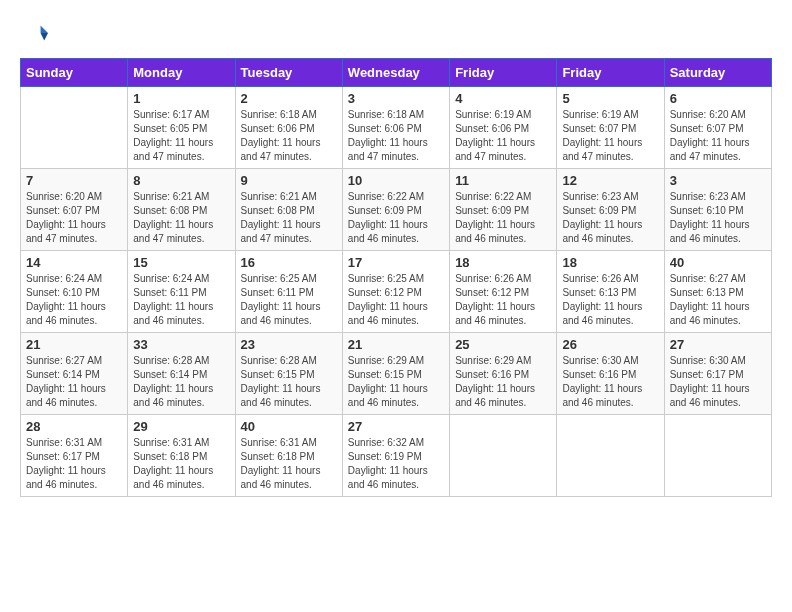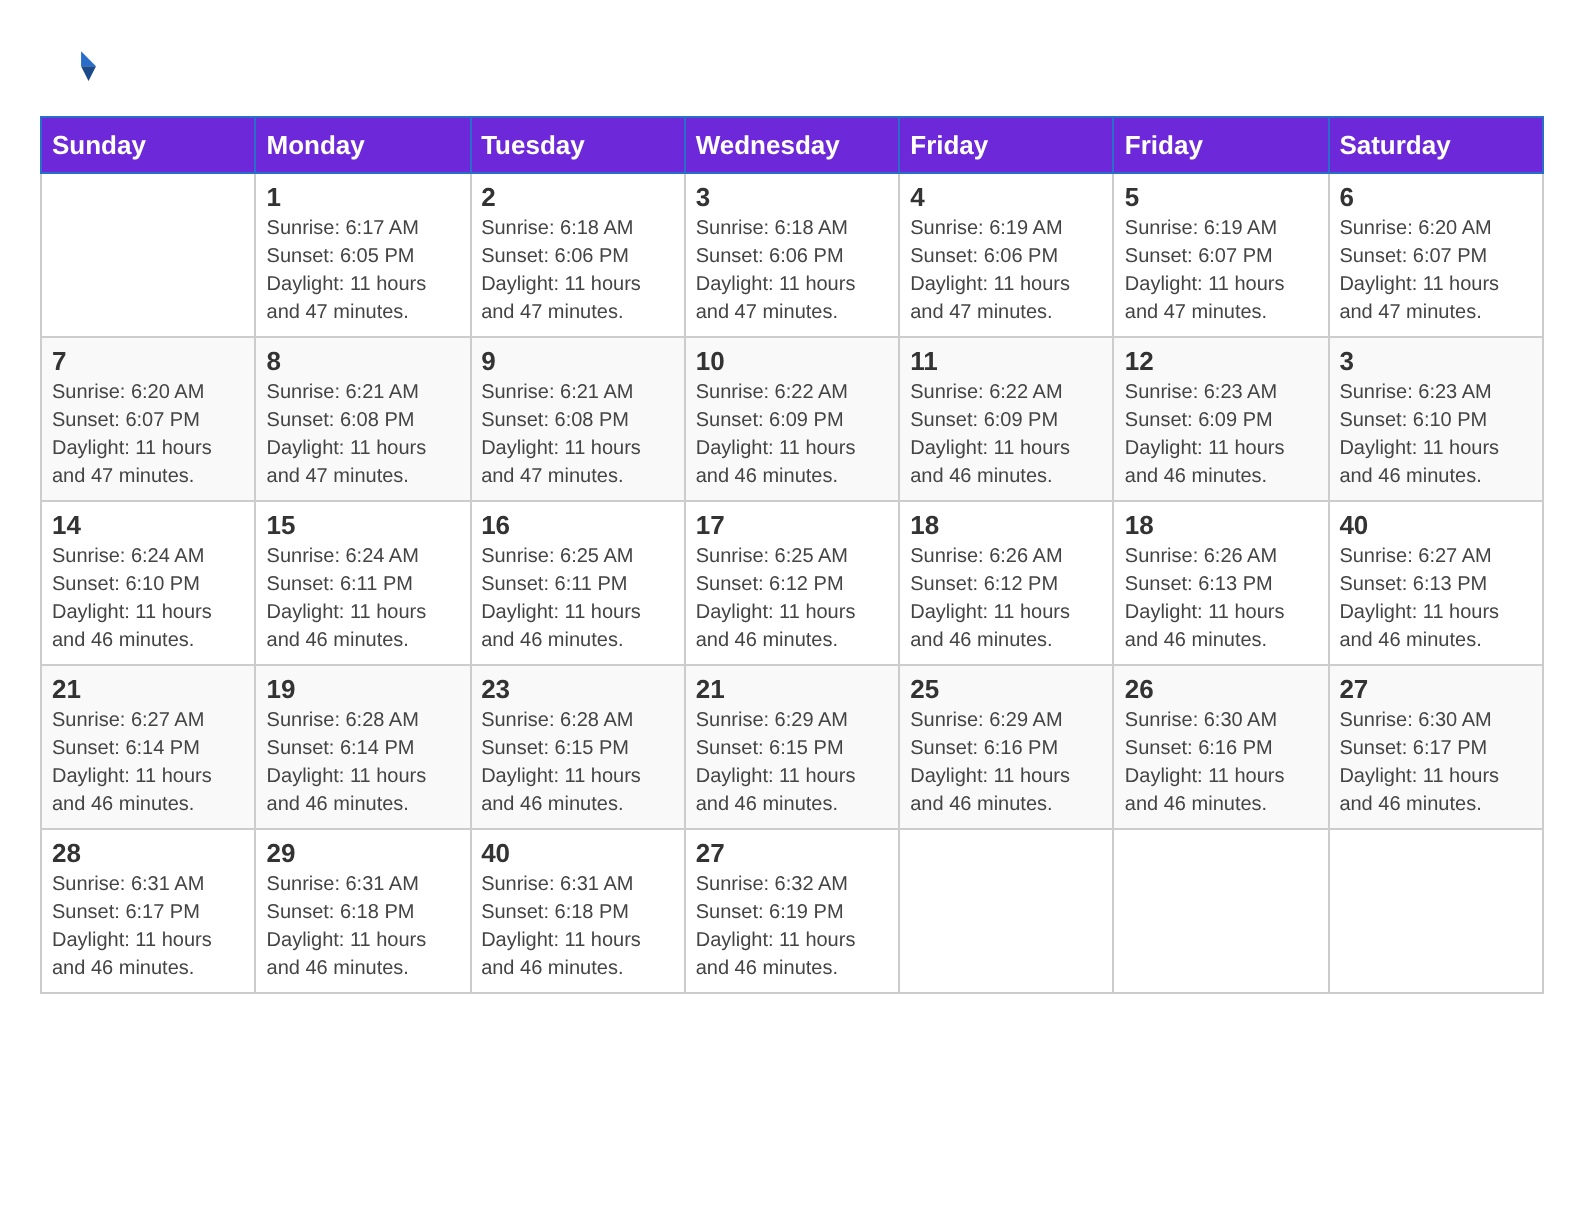--- a/index.html
+++ b/index.html
@@ -208,21 +208,21 @@
           <span class="day-number">40</span>
           <div class="day-info">Sunrise: 6:27 AM<br>Sunset: 6:13 PM<br>Daylight: 11 hours and 46 minutes.</div>
         </td>
       </tr>
       <tr>
         <td>
           <span class="day-number">21</span>
           <div class="day-info">Sunrise: 6:27 AM<br>Sunset: 6:14 PM<br>Daylight: 11 hours and 46 minutes.</div>
         </td>
         <td>
-          <span class="day-number">19</span>
+          <span class="day-number">33</span>
           <div class="day-info">Sunrise: 6:28 AM<br>Sunset: 6:14 PM<br>Daylight: 11 hours and 46 minutes.</div>
         </td>
         <td>
           <span class="day-number">23</span>
           <div class="day-info">Sunrise: 6:28 AM<br>Sunset: 6:15 PM<br>Daylight: 11 hours and 46 minutes.</div>
         </td>
         <td>
           <span class="day-number">21</span>
           <div class="day-info">Sunrise: 6:29 AM<br>Sunset: 6:15 PM<br>Daylight: 11 hours and 46 minutes.</div>
         </td>

